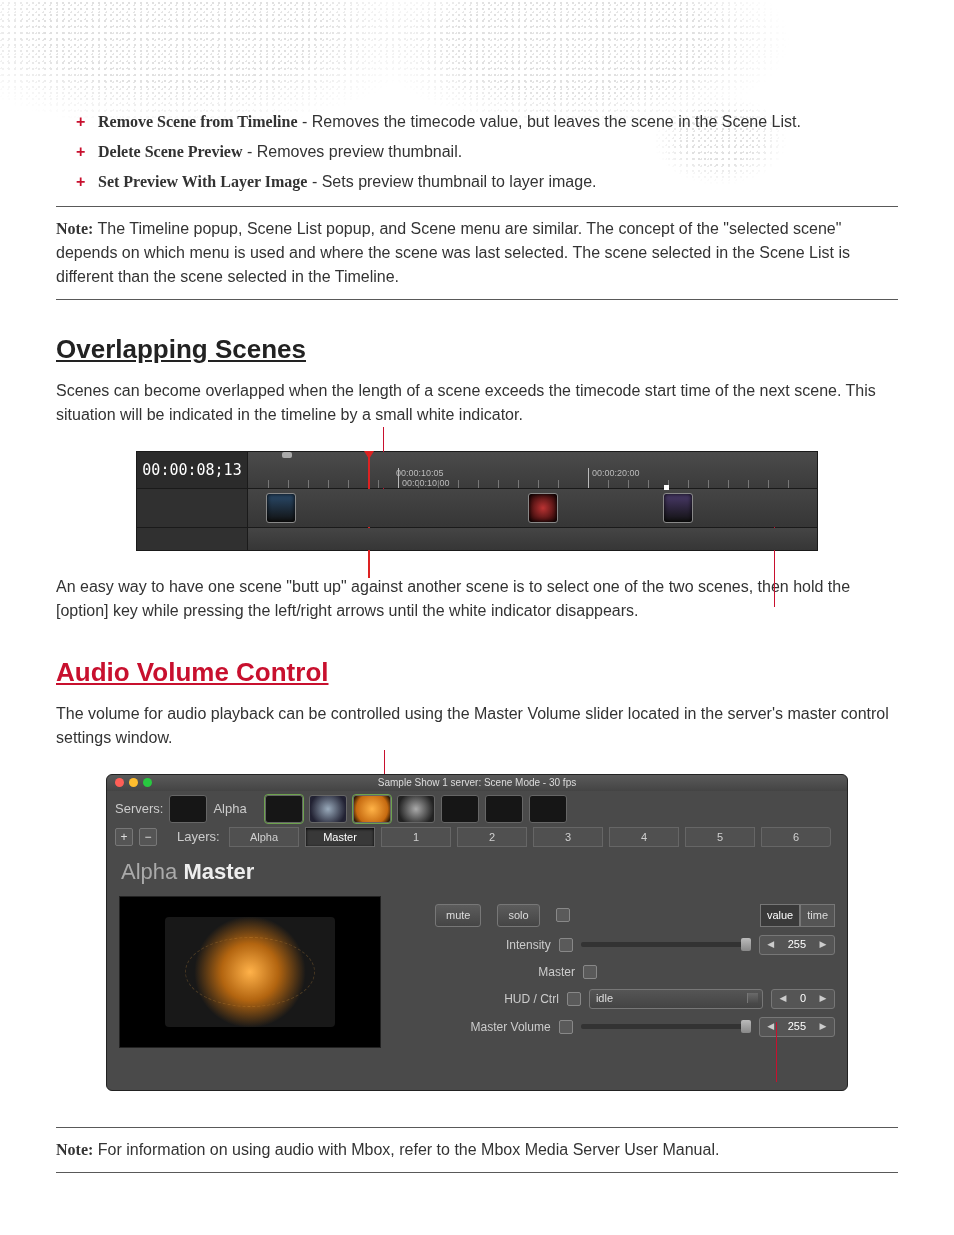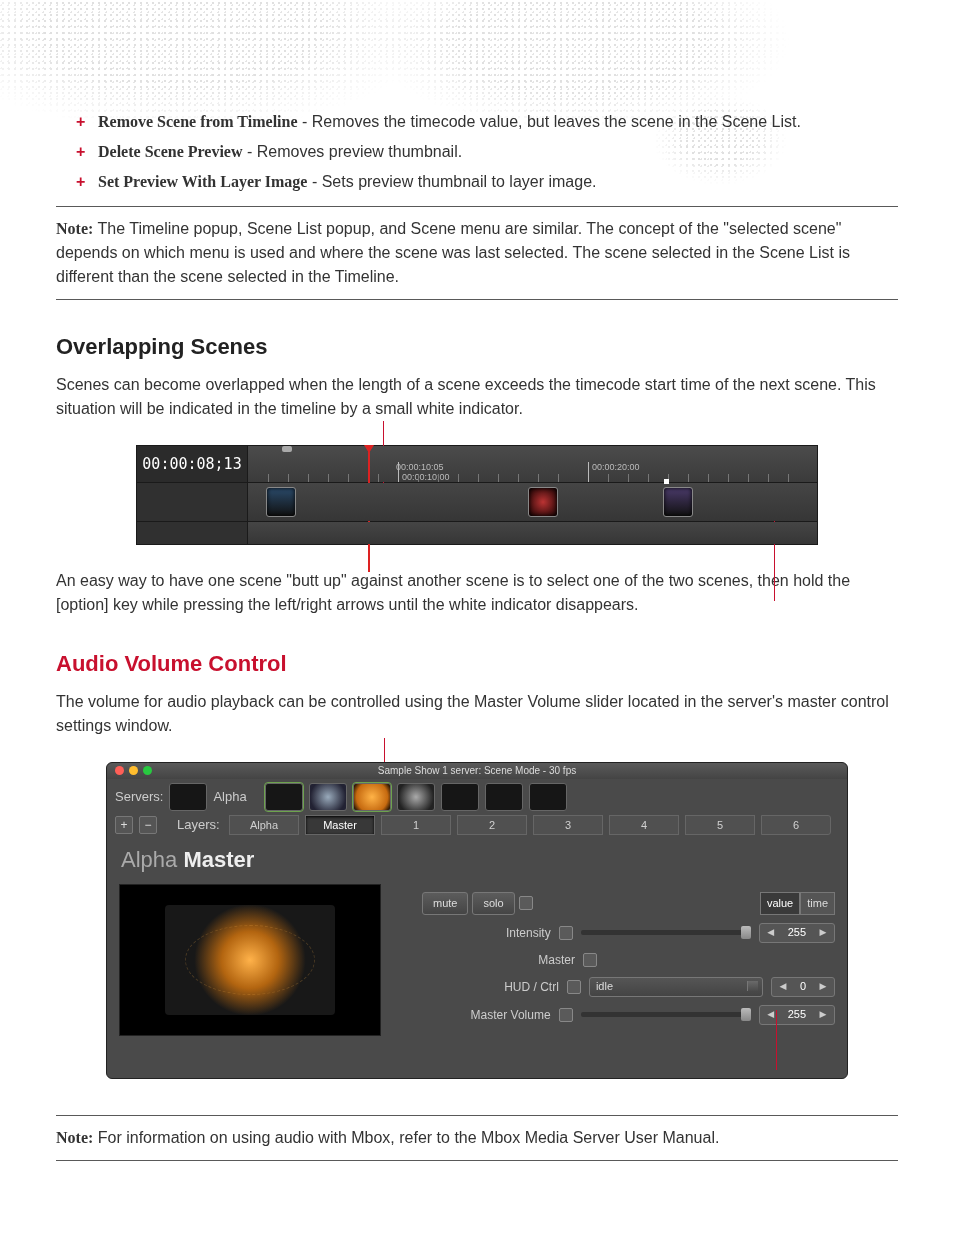--- a/index.html
+++ b/index.html
@@ -56,21 +56,21 @@
     border-top: 1px solid #595959;
     margin: 10px 0;
   }
   .note-block { margin: 8px 0 8px 0; }
   .hgroup {
     font-family: "Arial Narrow", "Helvetica Neue", Helvetica, sans-serif;
     font-stretch: condensed;
     font-weight: bold;
     margin: 30px 0 10px 0;
   }
-  .h2 { font-size: 22px; color: #222; }
+  .h2 { font-size: 26px; color: #222; text-decoration: underline; }
   .h2.red { color: #c8102e; }
   p { margin: 10px 0; }
   .screenshot {
     display: block;
     margin: 24px auto 24px auto;
   }
   
   .tl {
     width: 680px;
     background:#3c3c3c;
@@ -307,21 +307,21 @@
       </div>
       <div class="amtitle">
         <span>Alpha </span><span class="strong">Master</span>
       </div>
       <div class="body">
         <div class="preview">
             <div class="pimg"></div>
           </div>
         <div class="controls">
           <div class="ctl-row" style="justify-content:space-between">
-            <div style="display:flex;gap:4px;align-items:center;margin-left:27px">
+            <div style="display:flex;gap:16px;align-items:center;margin-left:40px">
               <div class="btn">mute</div>
               <div class="btn">solo</div>
               <div class="chk"></div>
             </div>
             <div class="vt">
               <div class="half sel">value</div>
               <div class="half">time</div>
             </div>
           </div>
           <div class="ctl-row">

